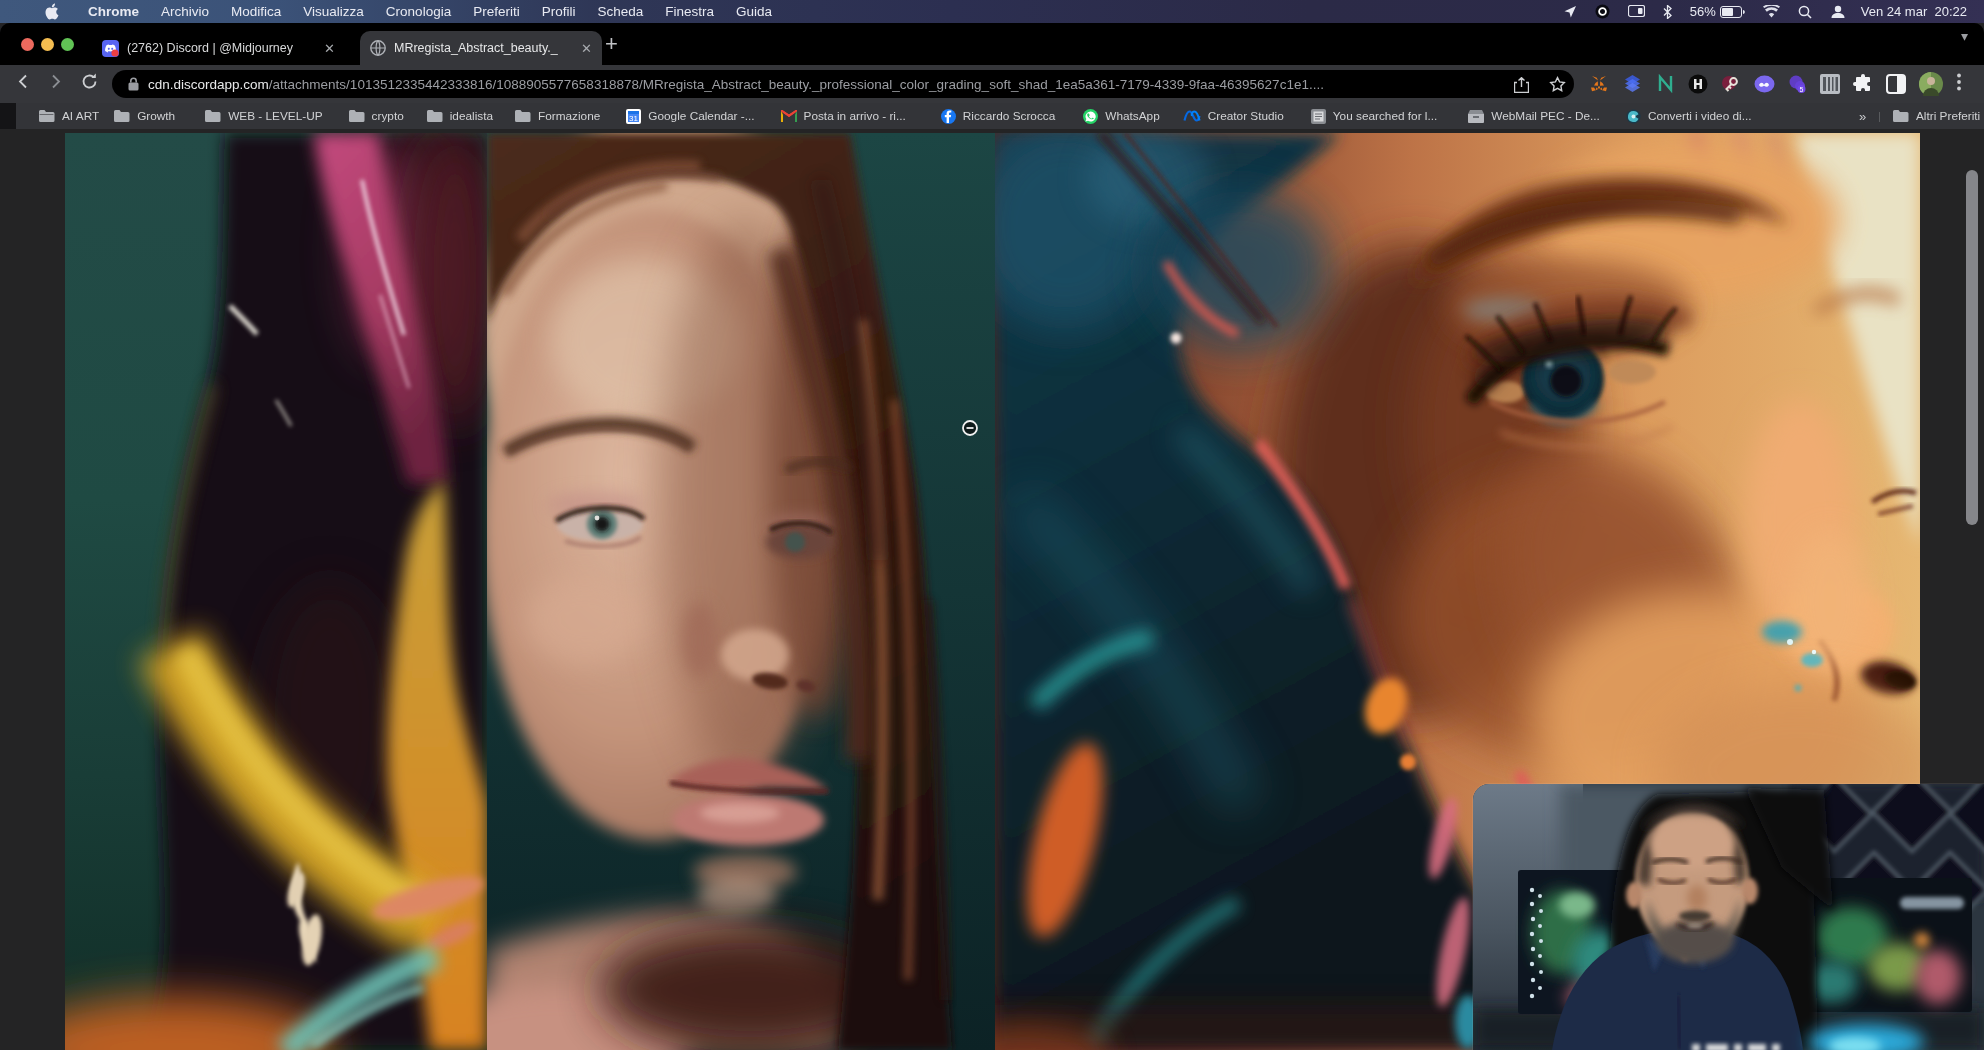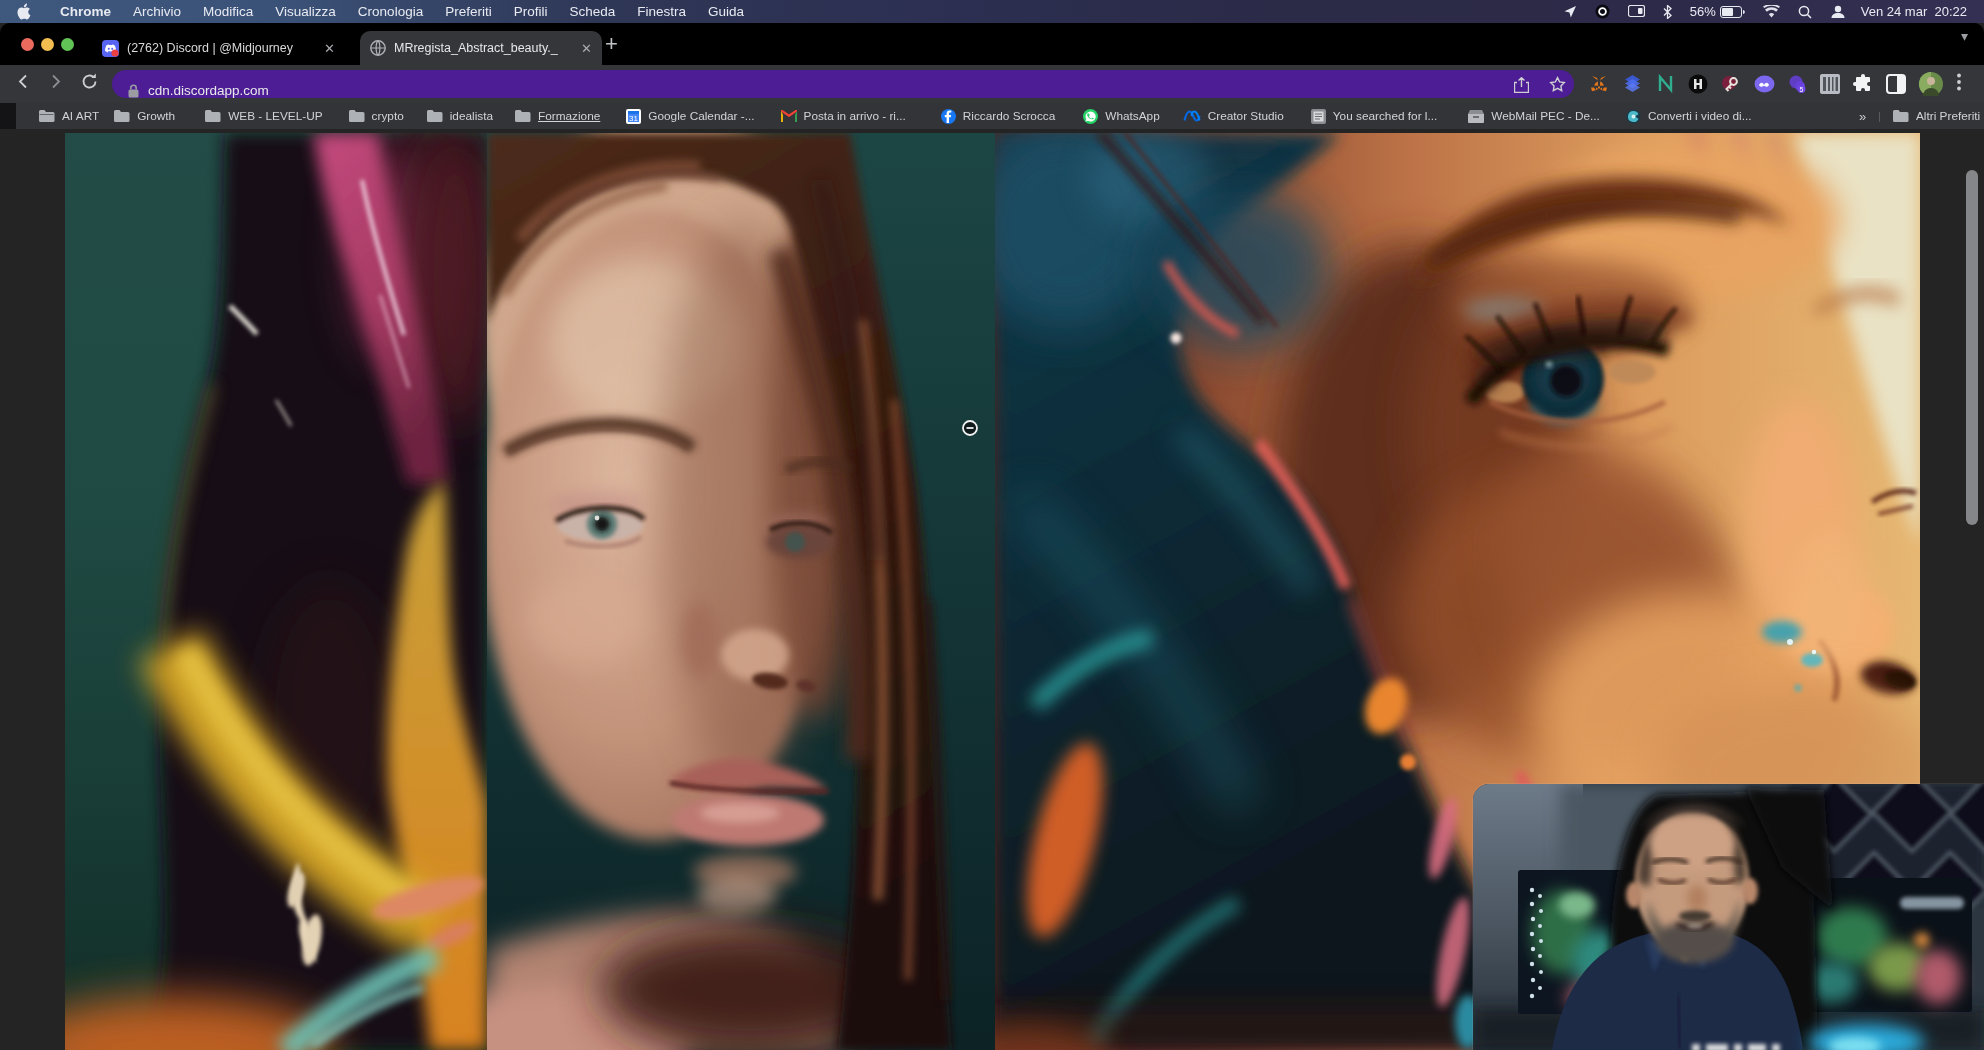--- a/index.html
+++ b/index.html
@@ -1,39 +1,39 @@
 <!DOCTYPE html>
 <html><head>
 <meta charset="utf-8">
 <style>
   * { margin:0; padding:0; box-sizing:border-box; }
   html,body { width:1984px; height:1050px; overflow:hidden; background:#232325; font-family:"Liberation Sans",sans-serif; }
   
   .menubar { position:absolute; left:0; top:0; width:1984px; height:23px;
     background:linear-gradient(90deg,#3f587d 0%,#3b5278 14%,#31406188 30%,#2c2f51 48%,#2b2a47 66%,#2c2a48 84%,#343054 100%),#2c2c4a;
-    color:#e8eaf2; font-size:13.5px; display:flex; align-items:center; }
+    color:#e8eaf2; font-size:13.5px; display:flex; align-items:center;padding-left:28px; }
   .menubar .item { margin:0 11px; white-space:nowrap; }
   .menubar .bold { font-weight:bold; }
   .mb-right { position:absolute; right:8px; top:0; height:23px; display:flex; align-items:center; color:#e8eaf2; font-size:13px; }
   .mb-right .ic { margin:0 9px; display:flex; align-items:center; }
   
   .window { position:absolute; left:0; top:23px; width:1984px; height:1027px; background:#141416; border-radius:10px 10px 0 0; }
   .tabbar { position:absolute; left:0; top:0; width:100%; height:42px; background:#000000; border-radius:10px 10px 0 0; }
   .tl { position:absolute; top:14.5px; width:13px; height:13px; border-radius:50%; }
   .tab { position:absolute; top:8px; height:34px; display:flex; align-items:center; color:#d8d9da; font-size:12.5px; white-space:nowrap; }
   .tab1 { left:102px; width:243px; }
   .tab2 { left:360px; width:242px; background:#35363a; border-radius:10px 10px 0 0; color:#e6e7e8; }
   .tabx { color:#a8abaf; font-size:13px; margin-left:auto; margin-right:10px; }
   .newtab { position:absolute; left:605px; top:8px; color:#c0c2c5; font-size:22px; font-weight:300; }
   .tab-chevron { position:absolute; right:16px; top:5px; color:#9b9da1; font-size:14px; }
   
   .toolbar { position:absolute; left:0; top:42px; width:100%; height:38px; background:#35363a; }
   .navic { position:absolute; top:7px; color:#cdcfd2; font-size:17px; }
-  .urlpill { position:absolute; left:112px; top:5px; width:1462px; height:28px; background:#4c1d95; border-radius:14px;
-     display:flex; align-items:flex-end; color:#9b9da2; font-size:13.5px; white-space:nowrap; overflow:hidden; }
+  .urlpill { position:absolute; left:112px; top:5px; width:1462px; height:28px; background:#000000; border-radius:14px;
+     display:flex; align-items:center; color:#9b9da2; font-size:13.5px; white-space:nowrap; overflow:hidden; }
   .toolic { position:absolute; top:9px; }
   
   .bookbar { position:absolute; left:16px; top:80px; width:100%; height:26px; background:#333438; display:flex; align-items:center;
      color:#d2d3d5; font-size:11.8px; }
   .bk { display:flex; align-items:center; white-space:nowrap; }
   .bk svg, .bk .bic { margin-right:7px; }
   
   .content { position:absolute; left:0; top:106px; width:1984px; height:921px; background:#242425; }
   .art { position:absolute; left:65px; top:4px; width:1855px; height:917px; display:block; }
   .scrollthumb { position:absolute; left:1966px; top:41px; width:12px; height:355px; background:#85868a; border-radius:6px; }
@@ -149,20 +149,21 @@
     <span class="navic" style="left:80px;"><svg width="19" height="19" viewBox="0 0 19 19">
           <path fill="none" stroke="#cdcfd2" stroke-width="1.8" d="M15.5 9.5a6 6 0 1 1-1.8-4.3"></path>
           <path fill="#cdcfd2" d="M15.8 1.5v4.5h-4.5z"></path>
         </svg></span>
     <div class="urlpill">
       <svg width="11" height="14" viewBox="0 0 11 14" style="margin-left:16px;margin-right:9px;flex:none;">
           <rect x="0.5" y="5.5" width="10" height="8" rx="1.5" fill="#9b9da2"></rect>
           <path d="M2.8 5.5V4a2.7 2.7 0 0 1 5.4 0v1.5" fill="none" stroke="#9b9da2" stroke-width="1.6"></path>
         </svg>
       <span style="color:#e8e9ea;">cdn.discordapp.com</span>
+        <span>/attachments/1013512335442333816/1088905577658318878/MRregista_Abstract_beauty._professional_color_grading_soft_shad_1ea5a361-7179-4339-9faa-46395627c1e1....</span>
       <span style="position:absolute;left:1402px;top:7px;"><svg width="15" height="16" viewBox="0 0 15 16">
             <path fill="none" stroke="#cdcfd2" stroke-width="1.4" d="M3 5.5h-2.5v10h14v-10H12M7.5 10V1M4.5 3.5 7.5 .7l3 2.8"></path>
           </svg></span>
       <span style="position:absolute;left:1437px;top:6px;"><svg width="17" height="17" viewBox="0 0 17 17">
             <path fill="none" stroke="#cdcfd2" stroke-width="1.4" d="m8.5 1.6 2.1 4.3 4.7.7-3.4 3.3.8 4.7-4.2-2.2-4.2 2.2.8-4.7L1.7 6.6l4.7-.7z"></path>
           </svg></span>
     </div>
     <span class="toolic" style="left:1589px;"><svg width="20" height="20" viewBox="0 0 20 20">
           <path fill="#e2761b" d="M17 2 11 6.5 12.2 3.8zM3 2 9 6.6 7.8 3.8zM15 13.5 13.2 16.2 17 17.2 18 13.6zM2 13.6 3 17.2 6.8 16.2 5 13.5z"></path>
           <path fill="#e4761b" d="M6.5 9 5 11.5 9 11.7 8.8 7.3zM13.5 9 11.2 7.2 11 11.7 15 11.5zM6.8 16.2 9.2 15 7.2 13.4zM10.8 15 13.2 16.2 12.8 13.4z"></path>
@@ -232,21 +233,21 @@
         </svg>Growth</span>
     <span class="bk" style="margin-left:29px;"><svg width="17" height="14" viewBox="0 0 17 14">
           <path fill="#aeb1b6" d="M1 2.5A1.5 1.5 0 0 1 2.5 1h4l1.5 2h7A1.5 1.5 0 0 1 16.5 4.5v7a1.5 1.5 0 0 1-1.5 1.5H2.5A1.5 1.5 0 0 1 1 11.5z"></path>
         </svg>WEB - LEVEL-UP</span>
     <span class="bk" style="margin-left:25px;"><svg width="17" height="14" viewBox="0 0 17 14">
           <path fill="#aeb1b6" d="M1 2.5A1.5 1.5 0 0 1 2.5 1h4l1.5 2h7A1.5 1.5 0 0 1 16.5 4.5v7a1.5 1.5 0 0 1-1.5 1.5H2.5A1.5 1.5 0 0 1 1 11.5z"></path>
         </svg>crypto</span>
     <span class="bk" style="margin-left:22px;"><svg width="17" height="14" viewBox="0 0 17 14">
           <path fill="#aeb1b6" d="M1 2.5A1.5 1.5 0 0 1 2.5 1h4l1.5 2h7A1.5 1.5 0 0 1 16.5 4.5v7a1.5 1.5 0 0 1-1.5 1.5H2.5A1.5 1.5 0 0 1 1 11.5z"></path>
         </svg>idealista</span>
-    <span class="bk" style="margin-left:21px;text-decoration:underline;"><svg width="17" height="14" viewBox="0 0 17 14">
+    <span class="bk" style="margin-left:21px;"><svg width="17" height="14" viewBox="0 0 17 14">
           <path fill="#aeb1b6" d="M1 2.5A1.5 1.5 0 0 1 2.5 1h4l1.5 2h7A1.5 1.5 0 0 1 16.5 4.5v7a1.5 1.5 0 0 1-1.5 1.5H2.5A1.5 1.5 0 0 1 1 11.5z"></path>
         </svg>Formazione</span>
     <span class="bk" style="margin-left:26px;"><svg width="15" height="15" viewBox="0 0 15 15">
           <rect width="15" height="15" rx="2" fill="#fff"></rect>
           <rect x="2" y="2" width="11" height="11" fill="#4285f4"></rect>
           <rect x="2" y="2" width="11" height="3" fill="#1a73e8"></rect>
           <text x="7.5" y="12" font-size="8" fill="#fff" text-anchor="middle" font-family="Liberation Sans">31</text>
         </svg>Google Calendar -...</span>
     <span class="bk" style="margin-left:26px;"><svg width="16" height="12" viewBox="0 0 16 12">
           <path fill="#ea4335" d="M0 1.5 8 7 16 1.5V1a1 1 0 0 0-1.6-.8L8 4.6 1.6.2A1 1 0 0 0 0 1z"></path>

